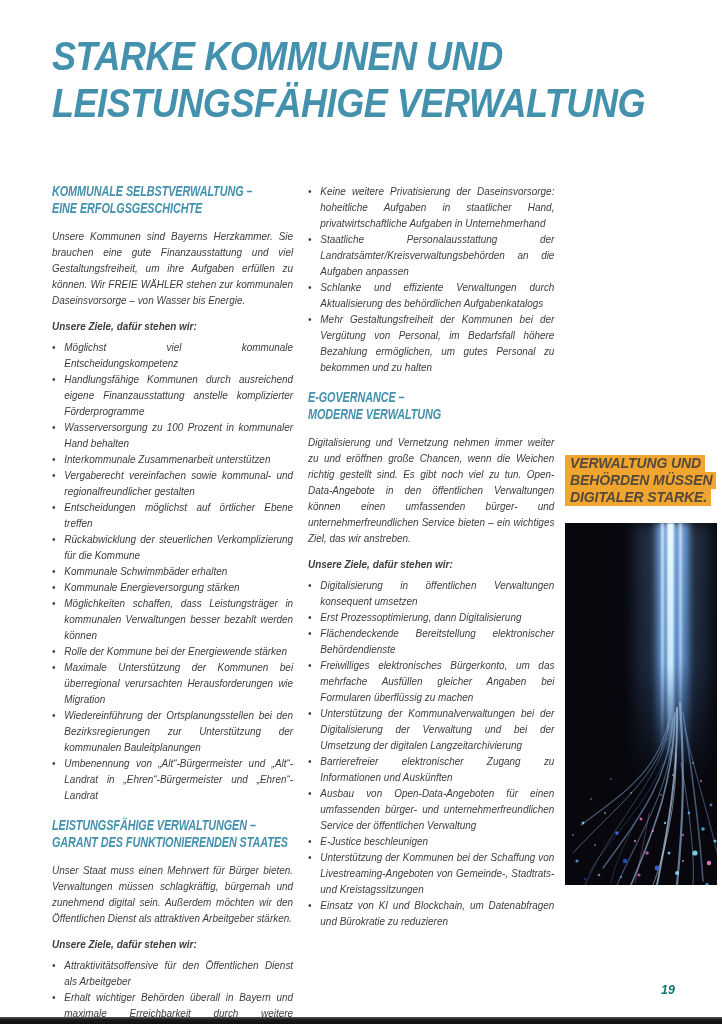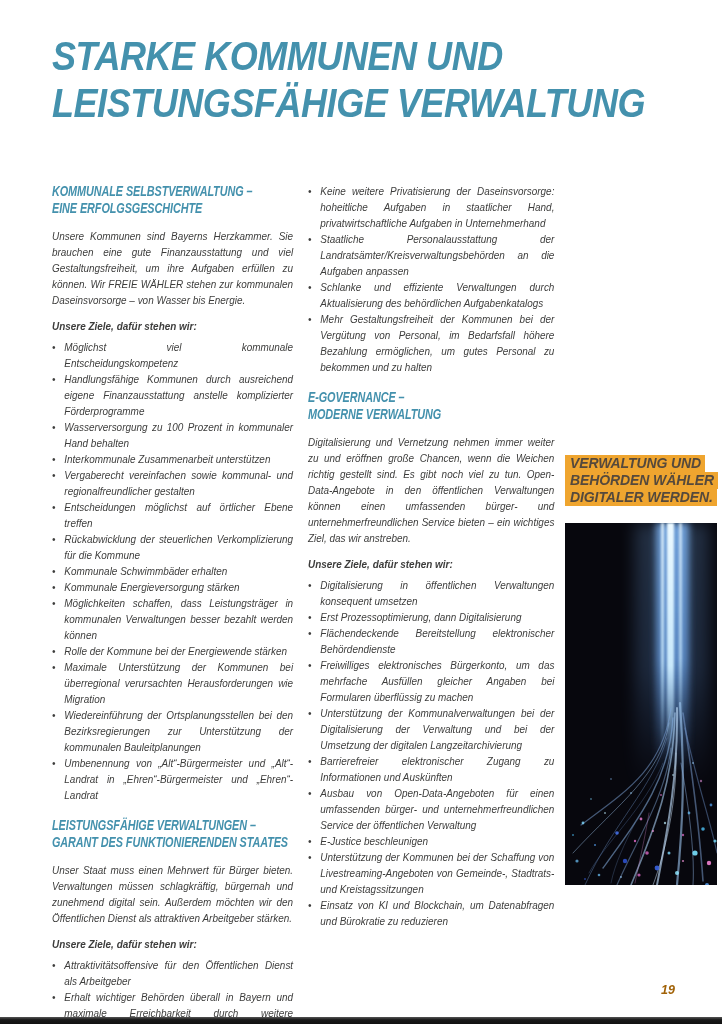--- a/index.html
+++ b/index.html
@@ -48,21 +48,21 @@
     font-weight:700;font-size:14px;line-height:17px;padding:0 4px 0 5px;
     letter-spacing:-.1px;white-space:pre;
   }
 
   
   figure.fiber{position:absolute;left:565px;top:523px;width:152px;height:362px;margin:0;}
   figure.fiber svg{display:block;}
 
   .pagenum{
     position:absolute;left:653px;top:983px;width:30px;text-align:center;
-    color:#a16207;font-weight:700;font-size:12.5px;
+    color:#0f766e;font-weight:700;font-size:12.5px;
   }
   .bottom-edge{
     position:absolute;left:0;top:1017px;width:722px;height:7px;
     background:linear-gradient(#555 0%,#191919 40%,#101010 100%);
   }
 </style>
 </head>
 <body>
 
 <div class="page">
@@ -123,22 +123,22 @@
         <li>Barrierefreier elektronischer Zugang zu Informationen und Auskünften</li>
         <li>Ausbau von Open-Data-Angeboten für einen umfassenden bürger- und unternehmerfreundlichen Service der öffentlichen Verwaltung</li>
         <li>E-Justice beschleunigen</li>
         <li>Unterstützung der Kommunen bei der Schaffung von Livestreaming-Angeboten von Gemeinde-, Stadtrats- und Kreistagssitzungen</li>
         <li>Einsatz von KI und Blockchain, um Datenabfragen und Bürokratie zu reduzieren</li>
       </ul>
   </section>
 
   <aside class="callout">
       <div class="callout-line"><span>VERWALTUNG UND</span></div>
-      <div class="callout-line"><span>BEHÖRDEN WÄHLER</span></div>
-      <div class="callout-line"><span>DIGITALER WERDEN.</span></div>
+      <div class="callout-line"><span>BEHÖRDEN MÜSSEN</span></div>
+      <div class="callout-line"><span>DIGITALER STARKE.</span></div>
     </aside>
 
   <figure class="fiber">
     <svg viewBox="0 0 152 362" width="152" height="362" xmlns="http://www.w3.org/2000/svg" aria-hidden="true">
       <defs>
         <linearGradient id="beamV" x1="0" y1="0" x2="0" y2="1">
           <stop offset="0" stop-color="#7db3f2" stop-opacity=".95"></stop>
           <stop offset=".55" stop-color="#6ea6ec" stop-opacity=".85"></stop>
           <stop offset="1" stop-color="#5a8fd8" stop-opacity="0"></stop>
         </linearGradient>

